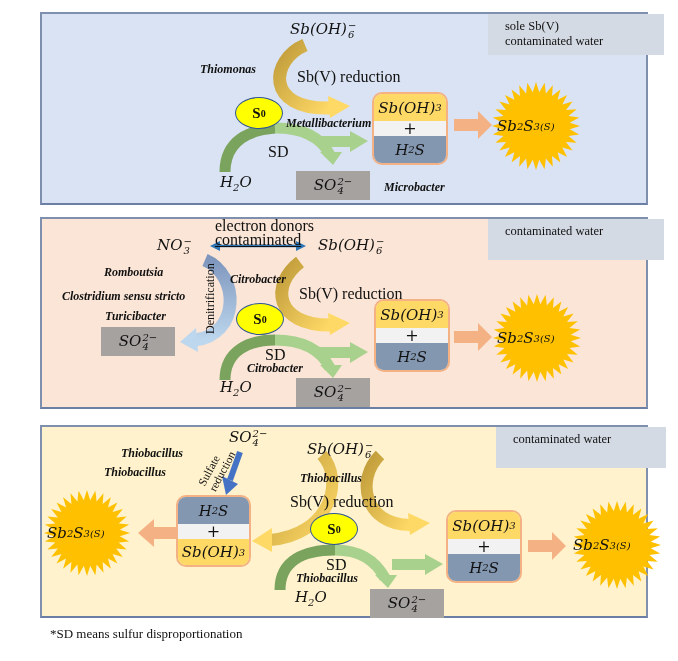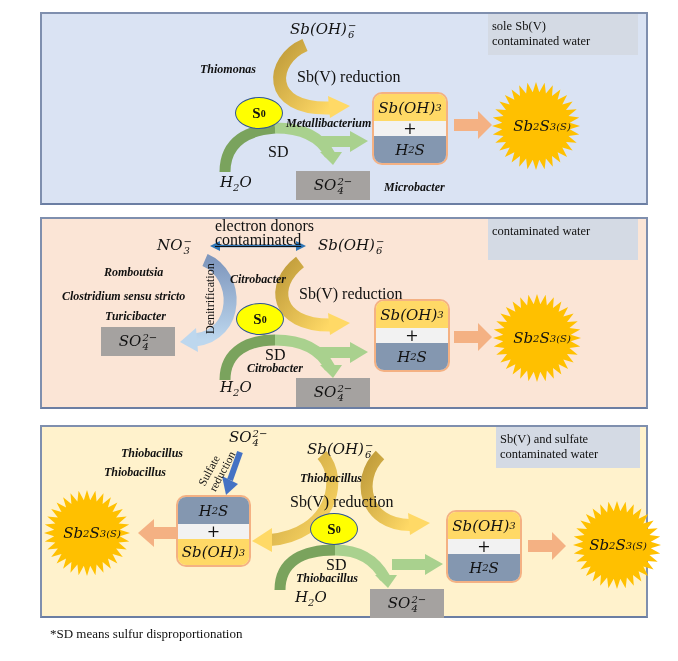--- a/index.html
+++ b/index.html
@@ -9,35 +9,35 @@
            border: 2px solid #7f8fae; border-bottom-color: #6b7ea3; }
   #p1 { top: 12px; height: 193px; background: #dae3f3; }
   #p2 { top: 217px; height: 192px; background: #fbe5d6; }
   #p3 { top: 425px; height: 193px; background: #fff2cc; }
   .abs { position: absolute; white-space: nowrap; }
   .math { font-family: "DejaVu Serif", serif; font-style: italic; font-size: 15px; }
   .math sub, .math sup { font-size: 10px; }
   .math .stack { display: inline-block; vertical-align: middle; line-height: 9px; font-size: 10px; text-align: left; margin-left: 1px; }
   .bi { font-weight: bold; font-style: italic; font-size: 12px; font-family: "Liberation Serif", serif; }
   .rm { font-size: 16px; font-family: "Liberation Serif", serif; }
-  .tag { position: absolute; background: #d4dae4; padding: 5px 4px; font-size: 12.5px; line-height: 15px;
+  .tag { position: absolute; background: #d4dae4; padding: 5px 17px; font-size: 12.5px; line-height: 15px;
          font-family: "Liberation Serif", serif; }
   .so4 { position: absolute; background: #a5a2a0; width: 74px; height: 29px; display: flex;
          align-items: center; justify-content: center; }
   .prod { position: absolute; width: 76px; height: 73px; border: 2px solid #f4b183; border-radius: 10px;
           overflow: hidden; box-sizing: border-box; display: flex; flex-direction: column; }
   .prod .y { background: #ffd966; height: 27px; display: flex; align-items: center; justify-content: center; }
   .prod .w { background: #f2f2f2; height: 15px; display: flex; align-items: center; justify-content: center; font-size: 16px; font-family: "DejaVu Serif", serif; }
   .prod .g { background: #8497b0; flex: 1; display: flex; align-items: center; justify-content: center; }
   .s0 { position: absolute; width: 48px; height: 32px; border: 1.5px solid #2f5597; border-radius: 50%;
         background: #ffff00; display: flex; align-items: center; justify-content: center;
         font-weight: bold; font-size: 15px; font-family: "Liberation Serif", serif; box-sizing: border-box; }
   .s0 sup { font-size: 10px; }
   svg.layer { position: absolute; left: 0; top: 0; width: 678px; height: 661px; pointer-events: none; }
-  .sun-label { position: absolute; display: flex; align-items: center; justify-content: center; }
+  .sun-label { position: absolute; display: flex; align-items: center; }
   .footnote { position: absolute; left: 50px; top: 626px; font-size: 13px; }
 </style>
 </head>
 <body>
 
 <div class="panel" id="p1"></div>
 
 <div class="panel" id="p2"></div>
 
 <div class="panel" id="p3"></div>
@@ -228,21 +228,20 @@
     </div>
 </div>
 <div class="sun-label math" style="left:497px; top:320px; width:90px; height:36px;">
   <span>Sb</span>
     <sub>2</sub>
     <span>S</span>
     <sub>3(S)</sub>
 </div>
 
 <div class="tag" style="left:496px; top:427px; width:136px; height:31px;">
-  <div>Sb(V) and sulfate</div>
   <div>contaminated water</div>
 </div>
 <div class="abs bi" style="left:121px; top:446px;">Thiobacillus</div>
 <div class="abs bi" style="left:104px; top:465px;">Thiobacillus</div>
 <div class="abs rm" style="left:196px; top:482px; transform:rotate(-62deg); transform-origin:left top; font-size:11.5px; line-height:12px;">
   <div>Sulfate</div>
   <div>reduction</div>
 </div>
 <div class="abs math" style="left:229px; top:428px;">
   <span>SO</span><span class="stack"><span>2−</span><br><span>4</span></span>

